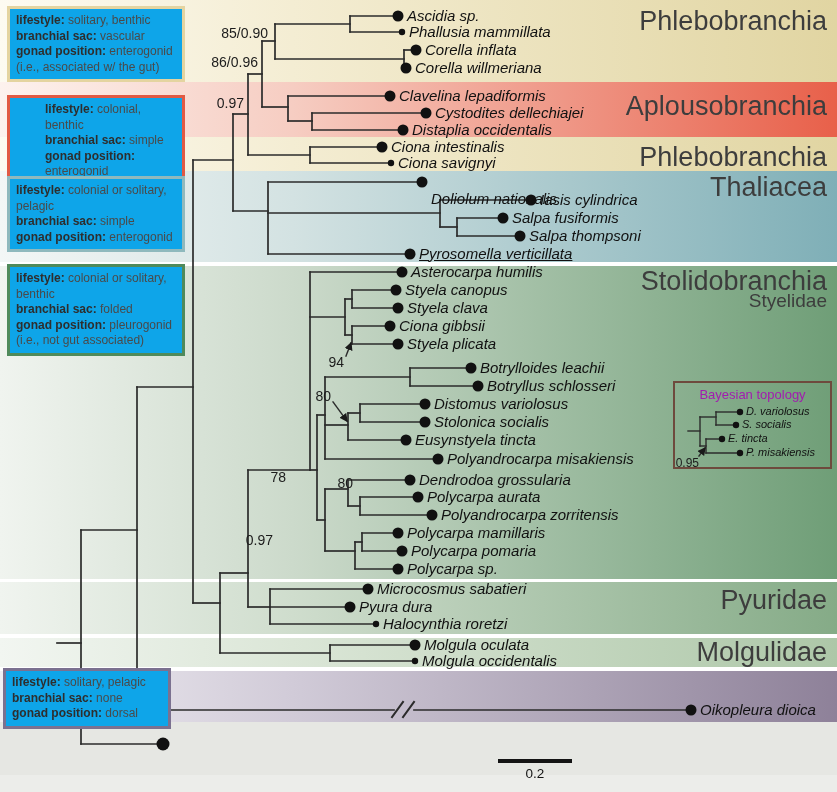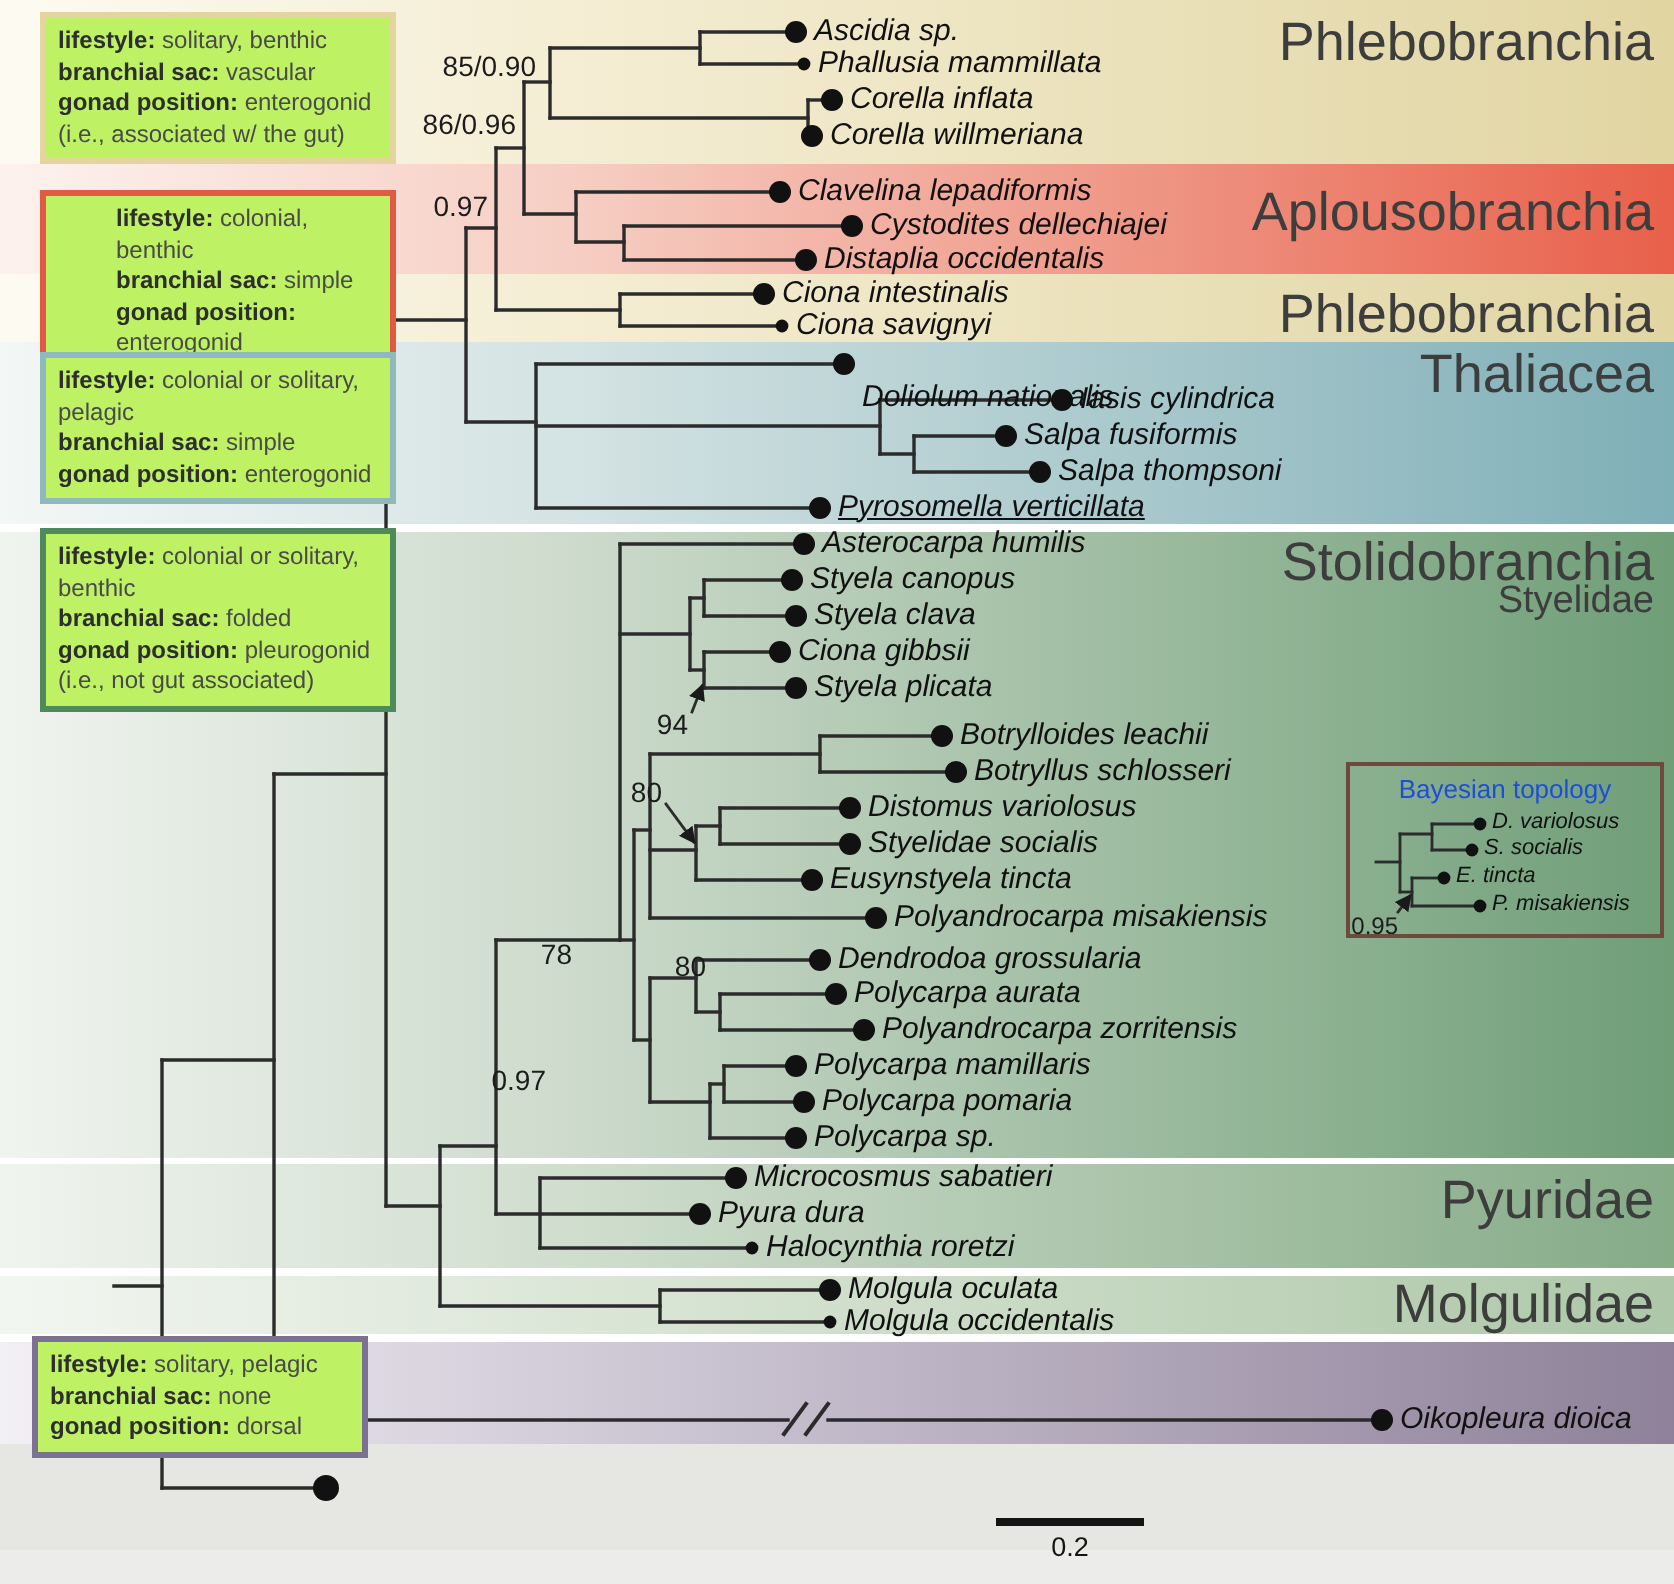--- a/index.html
+++ b/index.html
@@ -13,27 +13,27 @@
   .band-green  {top:266px;height:313px;background:linear-gradient(90deg,#f0f4ef 0%,#ccdacb 35%,#6f9e77 100%);}
   .band-pyur   {top:582px;height:52px;background:linear-gradient(90deg,#f0f4ef 0%,#cfddcd 35%,#85ab87 100%);}
   .band-molg   {top:638px;height:29px;background:linear-gradient(90deg,#f2f6f1 0%,#dbe6d7 35%,#adc7a8 100%);}
   .band-purp   {top:671px;height:51px;background:linear-gradient(90deg,#f2f0f4 0%,#d1cbd8 35%,#8e8199 100%);}
   .band-gray   {top:722px;height:53px;background:#e6e7e3;}
   .band-gray2  {top:775px;height:17px;background:#ecedea;}
   svg.tree{position:absolute;left:0;top:0;}
   .tip{position:absolute;white-space:nowrap;font-style:italic;font-size:15px;color:#111;}
   .clade{position:absolute;right:10px;text-align:right;font-size:27px;color:#3d3d3d;white-space:nowrap;}
   .clade.sub{font-size:19px;}
-  .legend-box{position:absolute;background:#bef264;border-style:solid;border-width:3px;
-              padding:4px 6px;font-size:12px;line-height:15.5px;color:#4a4a4a;box-sizing:border-box;margin-left:13px;}
+  .legend-box{position:absolute;background:#0ea5e9;border-style:solid;border-width:3px;
+              padding:4px 6px;font-size:12px;line-height:15.5px;color:#4a4a4a;box-sizing:border-box;}
   .legend-box b{color:#2e2e2e;}
   .inset{position:absolute;left:673px;top:381px;width:159px;height:88px;
          border:2px solid #6e4a3d;box-sizing:border-box;}
   .inset-title{position:absolute;left:0;top:4px;width:100%;text-align:center;
-               font-size:13px;color:#1d4ed8;}
+               font-size:13px;color:#a21caf;}
   .inset-tip{position:absolute;white-space:nowrap;font-style:italic;font-size:11px;color:#111;}
   .outgroups{position:absolute;left:177px;top:735px;width:640px;font-size:15.5px;
              line-height:18.5px;color:#111;}
   .outgroups .names{font-style:italic;}
   .scalebar{position:absolute;left:498px;top:759px;width:74px;height:4px;background:#141414;}
   .scalelabel{position:absolute;left:498px;top:766px;width:74px;text-align:center;
               font-size:13.5px;color:#141414;}
 </style>
 </head>
 <body>
@@ -246,21 +246,21 @@
       <div class="tip" style="left: 529px; top: 226.5px;">Salpa thompsoni</div>
       <div class="tip" style="left: 419px; top: 244.5px; text-decoration: underline;">Pyrosomella verticillata</div>
       <div class="tip" style="left: 411px; top: 262.5px;">Asterocarpa humilis</div>
       <div class="tip" style="left: 405px; top: 280.5px;">Styela canopus</div>
       <div class="tip" style="left: 407px; top: 298.5px;">Styela clava</div>
       <div class="tip" style="left: 399px; top: 316.5px;">Ciona gibbsii</div>
       <div class="tip" style="left: 407px; top: 334.5px;">Styela plicata</div>
       <div class="tip" style="left: 480px; top: 358.5px;">Botrylloides leachii</div>
       <div class="tip" style="left: 487px; top: 376.5px;">Botryllus schlosseri</div>
       <div class="tip" style="left: 434px; top: 394.5px;">Distomus variolosus</div>
-      <div class="tip" style="left: 434px; top: 412.5px;">Styelidae socialis</div>
+      <div class="tip" style="left: 434px; top: 412.5px;">Stolonica socialis</div>
       <div class="tip" style="left: 415px; top: 430.5px;">Eusynstyela tincta</div>
       <div class="tip" style="left: 447px; top: 449.5px;">Polyandrocarpa misakiensis</div>
       <div class="tip" style="left: 419px; top: 470.5px;">Dendrodoa grossularia</div>
       <div class="tip" style="left: 427px; top: 487.5px;">Polycarpa aurata</div>
       <div class="tip" style="left: 441px; top: 505.5px;">Polyandrocarpa zorritensis</div>
       <div class="tip" style="left: 407px; top: 523.5px;">Polycarpa mamillaris</div>
       <div class="tip" style="left: 411px; top: 541.5px;">Polycarpa pomaria</div>
       <div class="tip" style="left: 407px; top: 559.5px;">Polycarpa sp.</div>
       <div class="tip" style="left: 377px; top: 579.5px;">Microcosmus sabatieri</div>
       <div class="tip" style="left: 359px; top: 597.5px;">Pyura dura</div>

